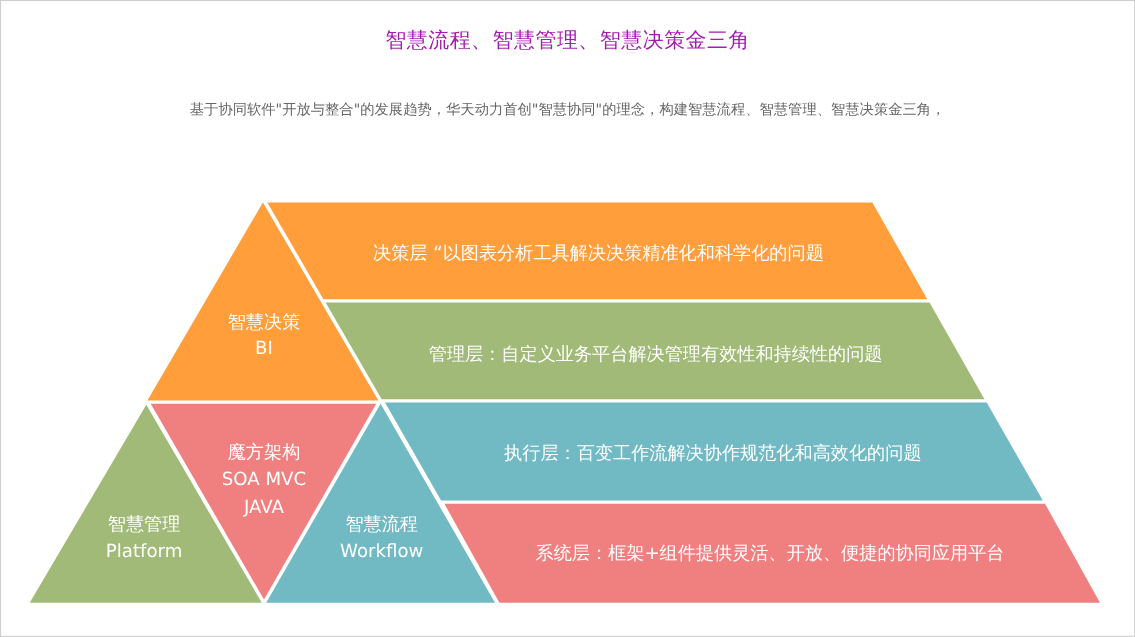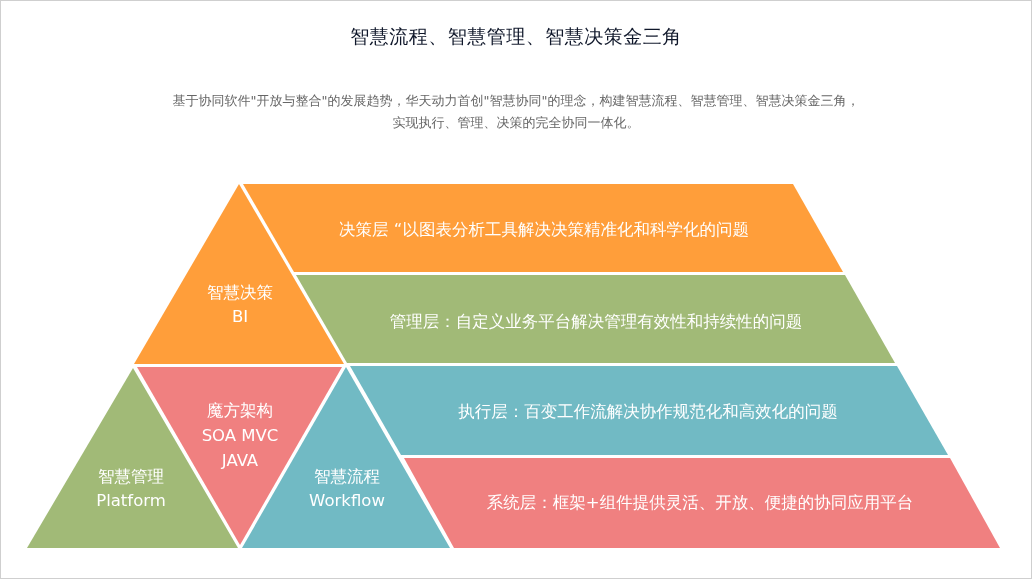--- a/index.html
+++ b/index.html
@@ -1,38 +1,37 @@
 <!DOCTYPE html>
 <html><head>
 <meta charset="utf-8">
 <style>
   html, body { margin: 0; padding: 0; background: #ffffff; }
   body { width: 1032px; height: 579px; overflow: hidden; position: relative;
          font-family: "DejaVu Sans", "Liberation Sans", sans-serif; }
   .frame { position: absolute; left: 0; top: 0; width: 1030px; height: 577px;
            border: 1px solid #cfcfcf; background: #ffffff; }
   .title { position: absolute; left: 0; right: 0; top: 24px; text-align: center;
-           font-size: 19px; color: #0f172a; letter-spacing: 0.5px; }
+           font-size: 19px; color: #a21caf; letter-spacing: 0.5px; }
   .desc { position: absolute; left: 100px; width: 832px; top: 90px; text-align: center;
           font-size: 13px; line-height: 22px; color: #666666; }
   .diagram { position: absolute; left: 0; top: 0; width: 1032px; height: 579px; }
   .lbl { fill: #ffffff; font-family: "DejaVu Sans", "Liberation Sans", sans-serif; }
   .band-text { font-size: 16.5px; }
   .tri-text { font-size: 16.5px; }
 </style>
 </head>
 <body>
 
 <div class="frame"></div>
 
 <div class="title">智慧流程、智慧管理、智慧决策金三角</div>
 
 <div class="desc">
   <div>基于协同软件"开放与整合"的发展趋势，华天动力首创"智慧协同"的理念，构建智慧流程、智慧管理、智慧决策金三角，</div>
-  <div>实现执行、管理、决策的完全协同一体化。</div>
 </div>
 
 <svg class="diagram" viewBox="0 0 1032 579" width="1032" height="579" xmlns="http://www.w3.org/2000/svg">
 
   <g>
     <polygon points="243,184 793,184 843,272 294,272" fill="#FF9E3A"></polygon>
     <text class="lbl band-text" x="544" y="235" text-anchor="middle">决策层 “以图表分析工具解决决策精准化和科学化的问题</text>
   </g>
 
   <g>

